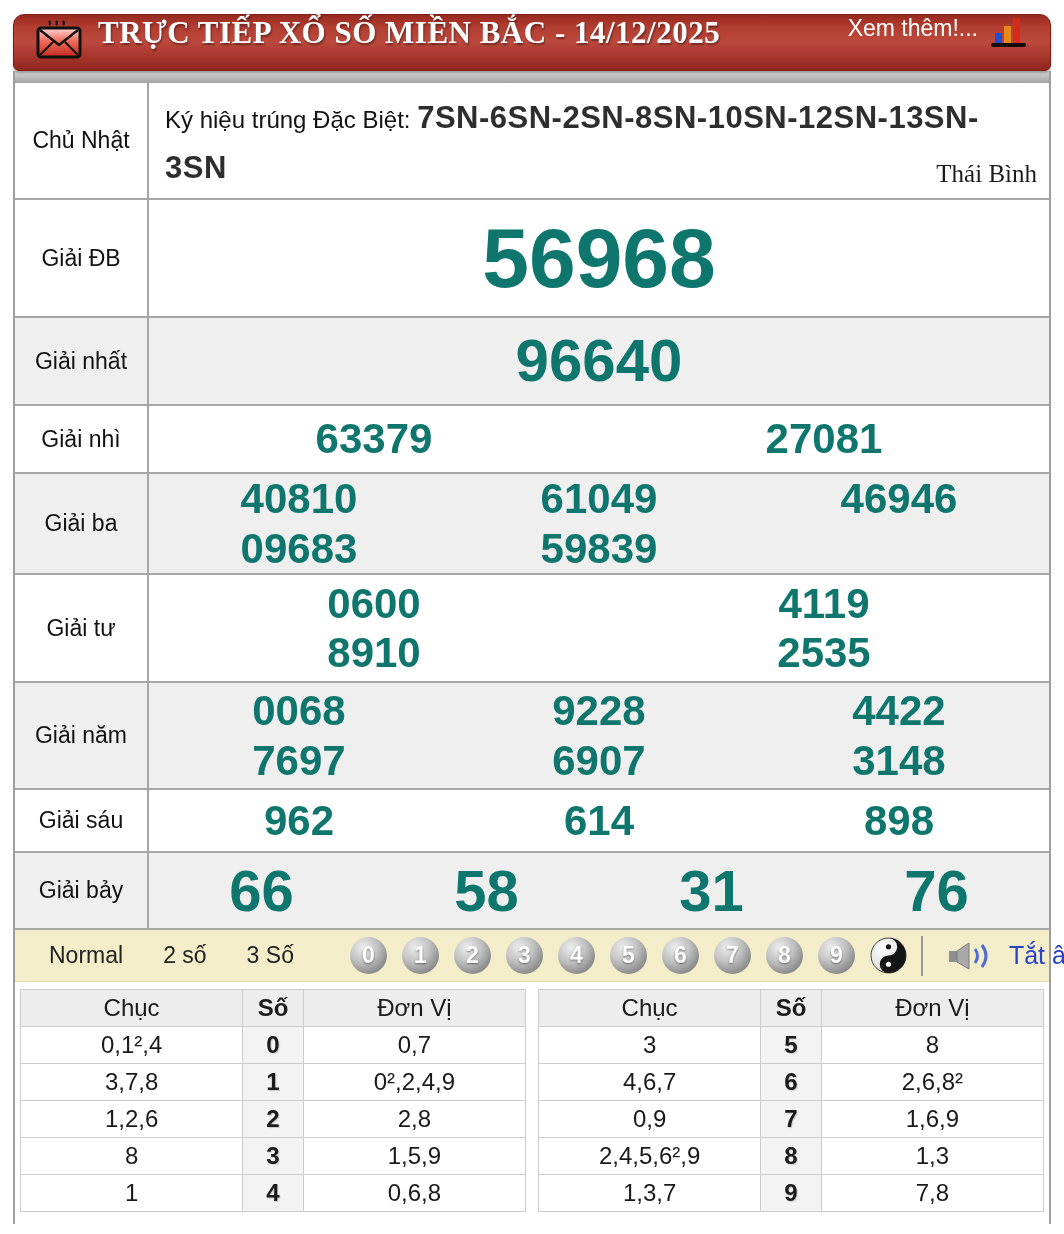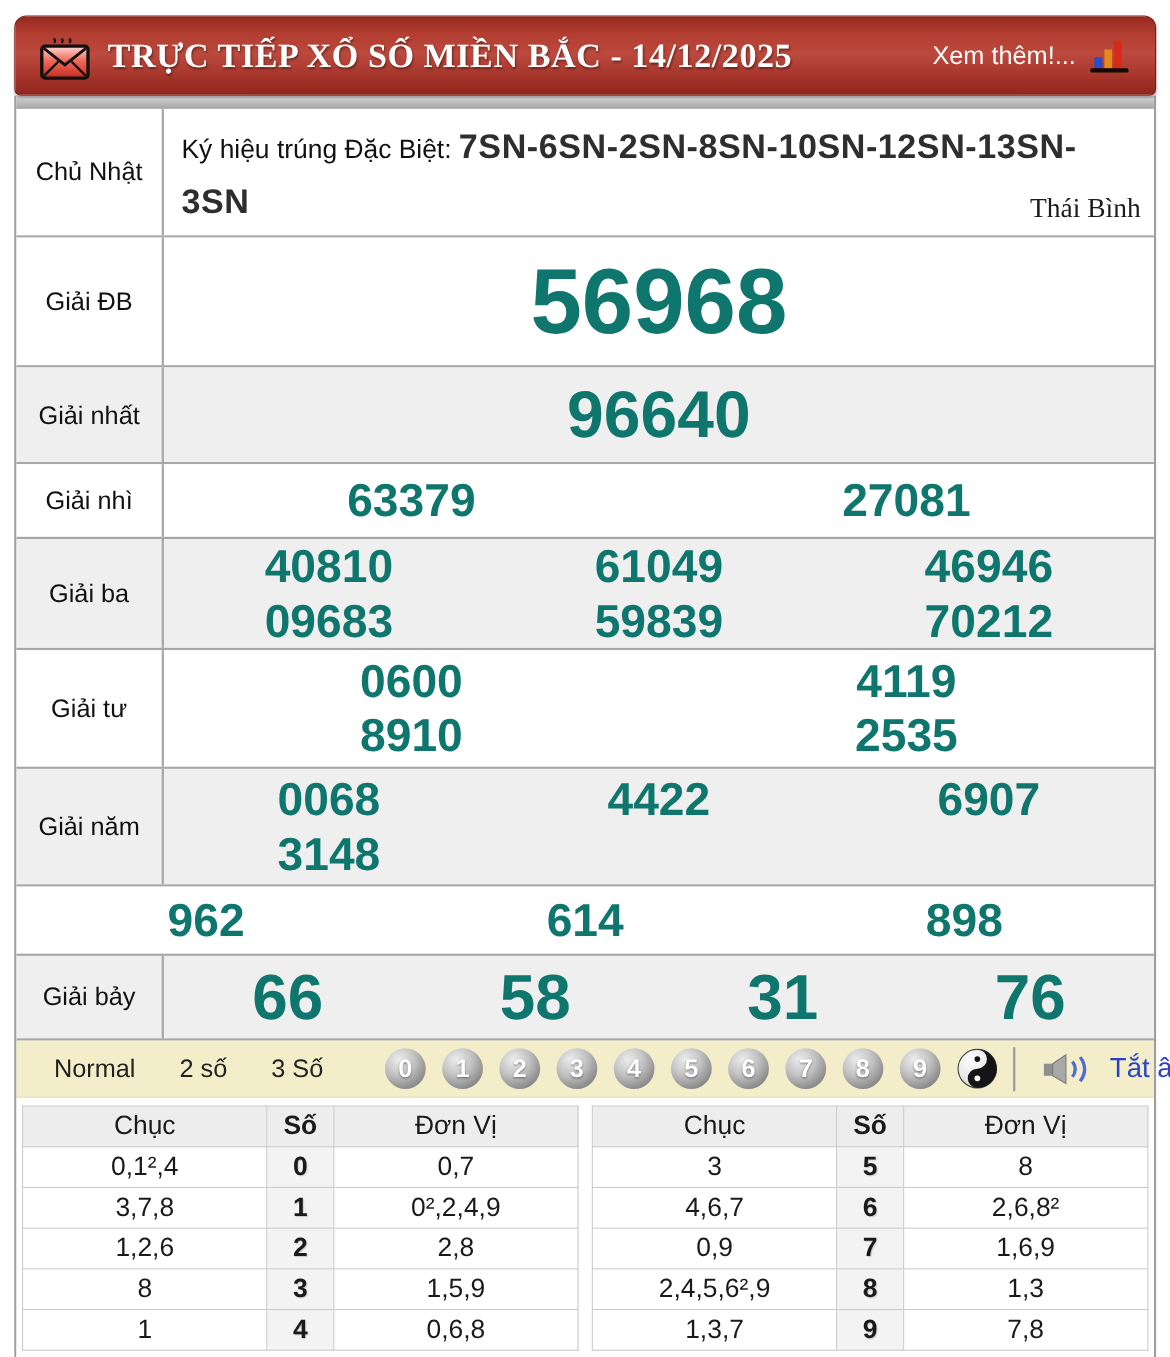--- a/index.html
+++ b/index.html
@@ -1,24 +1,24 @@
 <!DOCTYPE html>
 <html><head>
 <meta charset="utf-8">
 <style>
   * { box-sizing: border-box; margin: 0; padding: 0; }
   html,body { background:#fff; width:1064px; font-family:"Liberation Sans", sans-serif; }
   .widget { width:1038px; margin:14px 0 0 13px; }
 
   
   .header {
-    height:73px; border-radius:11px 11px 6px 6px;
+    height:57px; border-radius:11px 11px 6px 6px;
     background:linear-gradient(180deg,#98291f 0%,#b23d31 22%,#bc493d 48%,#a5342a 78%,#8f261d 100%);
     border:1px solid #7c1d15;
-    display:flex; align-items:center; padding:0 22px;
+    display:flex; padding:0 22px;
     box-shadow:0 2px 2px rgba(0,0,0,.25);
     position:relative; z-index:2;
   }
   .env-icon { width:46px; height:44px; display:flex; align-items:flex-end; }
   .title {
     margin-left:16px; color:#fff; font-family:"Liberation Serif", serif;
     font-weight:bold; font-size:31px; letter-spacing:.5px;
     text-shadow:1px 2px 2px rgba(0,0,0,.4); white-space:nowrap;
   }
   .more-link { margin-left:auto; color:#fff; font-size:23px; text-decoration:none; cursor:pointer; }
@@ -154,45 +154,47 @@
     </div>
 
     <div class="p-row row-3rd bg-gray">
       <div class="p-label">Giải ba</div>
       <div class="p-nums">
         <span class="n-mid w33">40810</span>
         <span class="n-mid w33">61049</span>
         <span class="n-mid w33">46946</span>
         <span class="n-mid w33">09683</span>
         <span class="n-mid w33">59839</span>
-        <span class="n-mid w33">70212</span>
       </div>
     </div>
 
     <div class="p-row row-4th">
       <div class="p-label">Giải tư</div>
       <div class="p-nums">
         <span class="n-mid w50">0600</span>
         <span class="n-mid w50">4119</span>
         <span class="n-mid w50">8910</span>
         <span class="n-mid w50">2535</span>
       </div>
     </div>
 
     <div class="p-row row-5th bg-gray">
       <div class="p-label">Giải năm</div>
       <div class="p-nums">
         <span class="n-mid w33">0068</span>
+        <span class="n-mid w33">9228</span>
         <span class="n-mid w33">4422</span>
+        <span class="n-mid w33">7697</span>
         <span class="n-mid w33">6907</span>
         <span class="n-mid w33">3148</span>
       </div>
     </div>
 
     <div class="p-row row-6th">
+      <div class="p-label">Giải sáu</div>
       <div class="p-nums">
         <span class="n-mid w33">962</span>
         <span class="n-mid w33">614</span>
         <span class="n-mid w33">898</span>
       </div>
     </div>
 
     <div class="p-row row-7th bg-gray">
       <div class="p-label">Giải bảy</div>
       <div class="p-nums">

